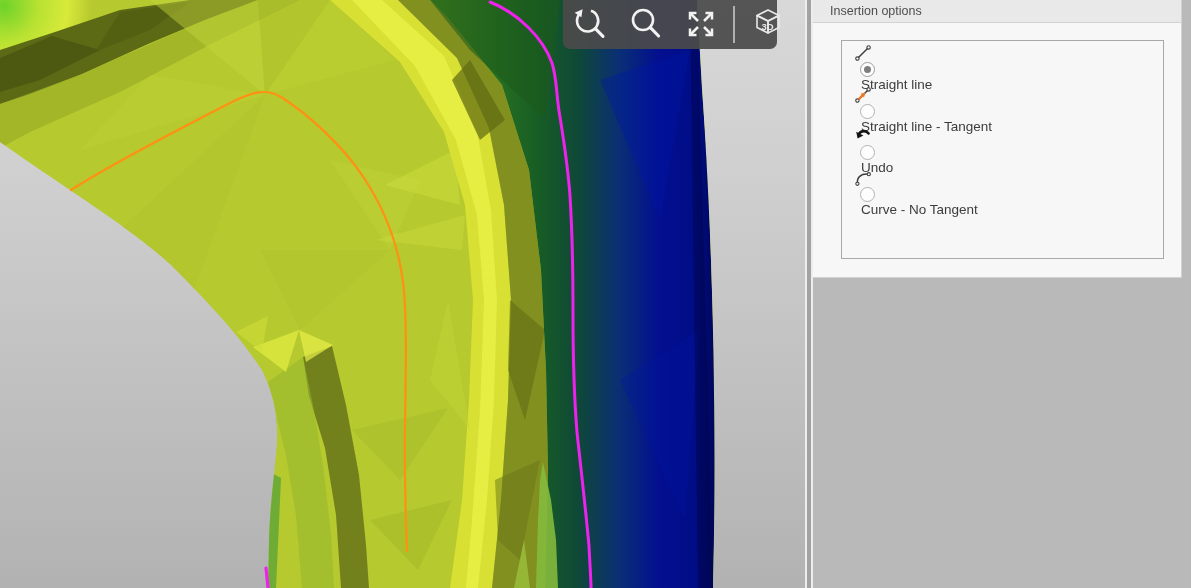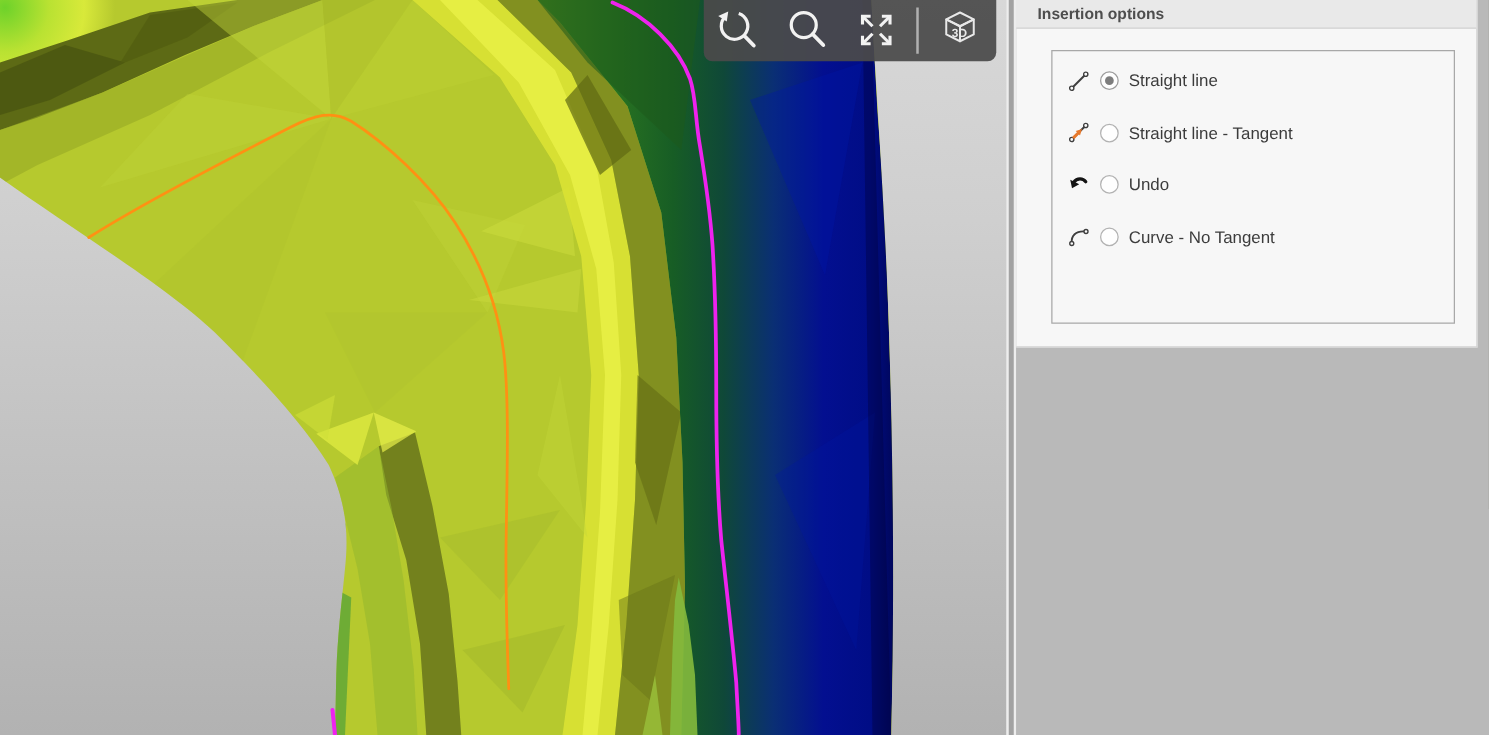--- a/index.html
+++ b/index.html
@@ -5,40 +5,40 @@
   html,body{margin:0;padding:0;background:#9e9e9e;}
   .screen{position:relative;width:1191px;height:588px;overflow:hidden;
           font-family:"Liberation Sans",sans-serif;background:#b9b9b9;}
 
   
   .viewport{position:absolute;left:0;top:0;width:805px;height:588px;
             background:linear-gradient(#d8d8d8,#cfcfcf 30%,#b2b2b2);}
   .mesh{position:absolute;left:0;top:0;}
 
   
-  .toolbar{position:absolute;left:563px;top:0;width:234px;height:49px;
+  .toolbar{position:absolute;left:563px;top:0;width:214px;height:49px;
            background:rgba(74,74,74,0.93);border-radius:0 0 7px 7px;}
   .tb-btn{position:absolute;top:3px;width:40px;height:42px;margin:0;padding:0;
           border:none;background:transparent;display:flex;align-items:center;
           justify-content:center;cursor:pointer;}
   .tb-sep{position:absolute;left:170px;top:6px;width:2px;height:37px;background:#cfcfcf;opacity:.75;}
 
   
   .splitter{position:absolute;left:805px;top:0;width:8px;height:588px;background:#ededed;}
   .splitter-bar{position:absolute;left:2px;top:0;width:4px;height:588px;background:#a2a2a2;}
 
   
   .side-panel{position:absolute;left:813px;top:0;width:378px;height:588px;background:#b9b9b9;}
   .panel-card{position:absolute;left:0;top:0;width:369px;height:278px;background:#f7f7f7;
               border-right:1px solid #d2d2d2;border-bottom:1px solid #d2d2d2;box-sizing:border-box;}
   .panel-header{height:22px;line-height:22px;background:#e9e9e9;border-bottom:1px solid #d2d2d2;
-                padding-left:17px;font-size:12.5px;font-weight:bold;color:#4e4e4e;}
+                padding-left:17px;font-size:12.5px;font-weight:normal;color:#4e4e4e;}
   .options-box{position:absolute;left:28px;top:40px;width:323px;height:219px;
                border:1px solid #a8a8a8;box-sizing:border-box;padding-top:3px;}
-  .option-row{height:41.5px;display:flex;align-items:center;padding-left:11px;cursor:default;}
+  .option-row{height:41.5px;display:flex;padding-left:11px;cursor:default;flex-direction:column;}
   .opt-icon{width:20px;height:18px;display:inline-flex;align-items:center;justify-content:center;}
   .radio{width:15px;height:15px;border-radius:50%;border:1.5px solid #b2b2b2;background:#fefefe;
          box-sizing:border-box;margin-left:7px;position:relative;flex:0 0 auto;}
   .radio.checked{border-color:#9c9c9c;}
   .radio.checked::after{content:"";position:absolute;left:2.5px;top:2.5px;width:7px;height:7px;
          border-radius:50%;background:#7d7d7d;}
   .opt-label{margin-left:8px;font-size:13.5px;color:#3c3c3c;}
 </style>
 </head>
 <body>

